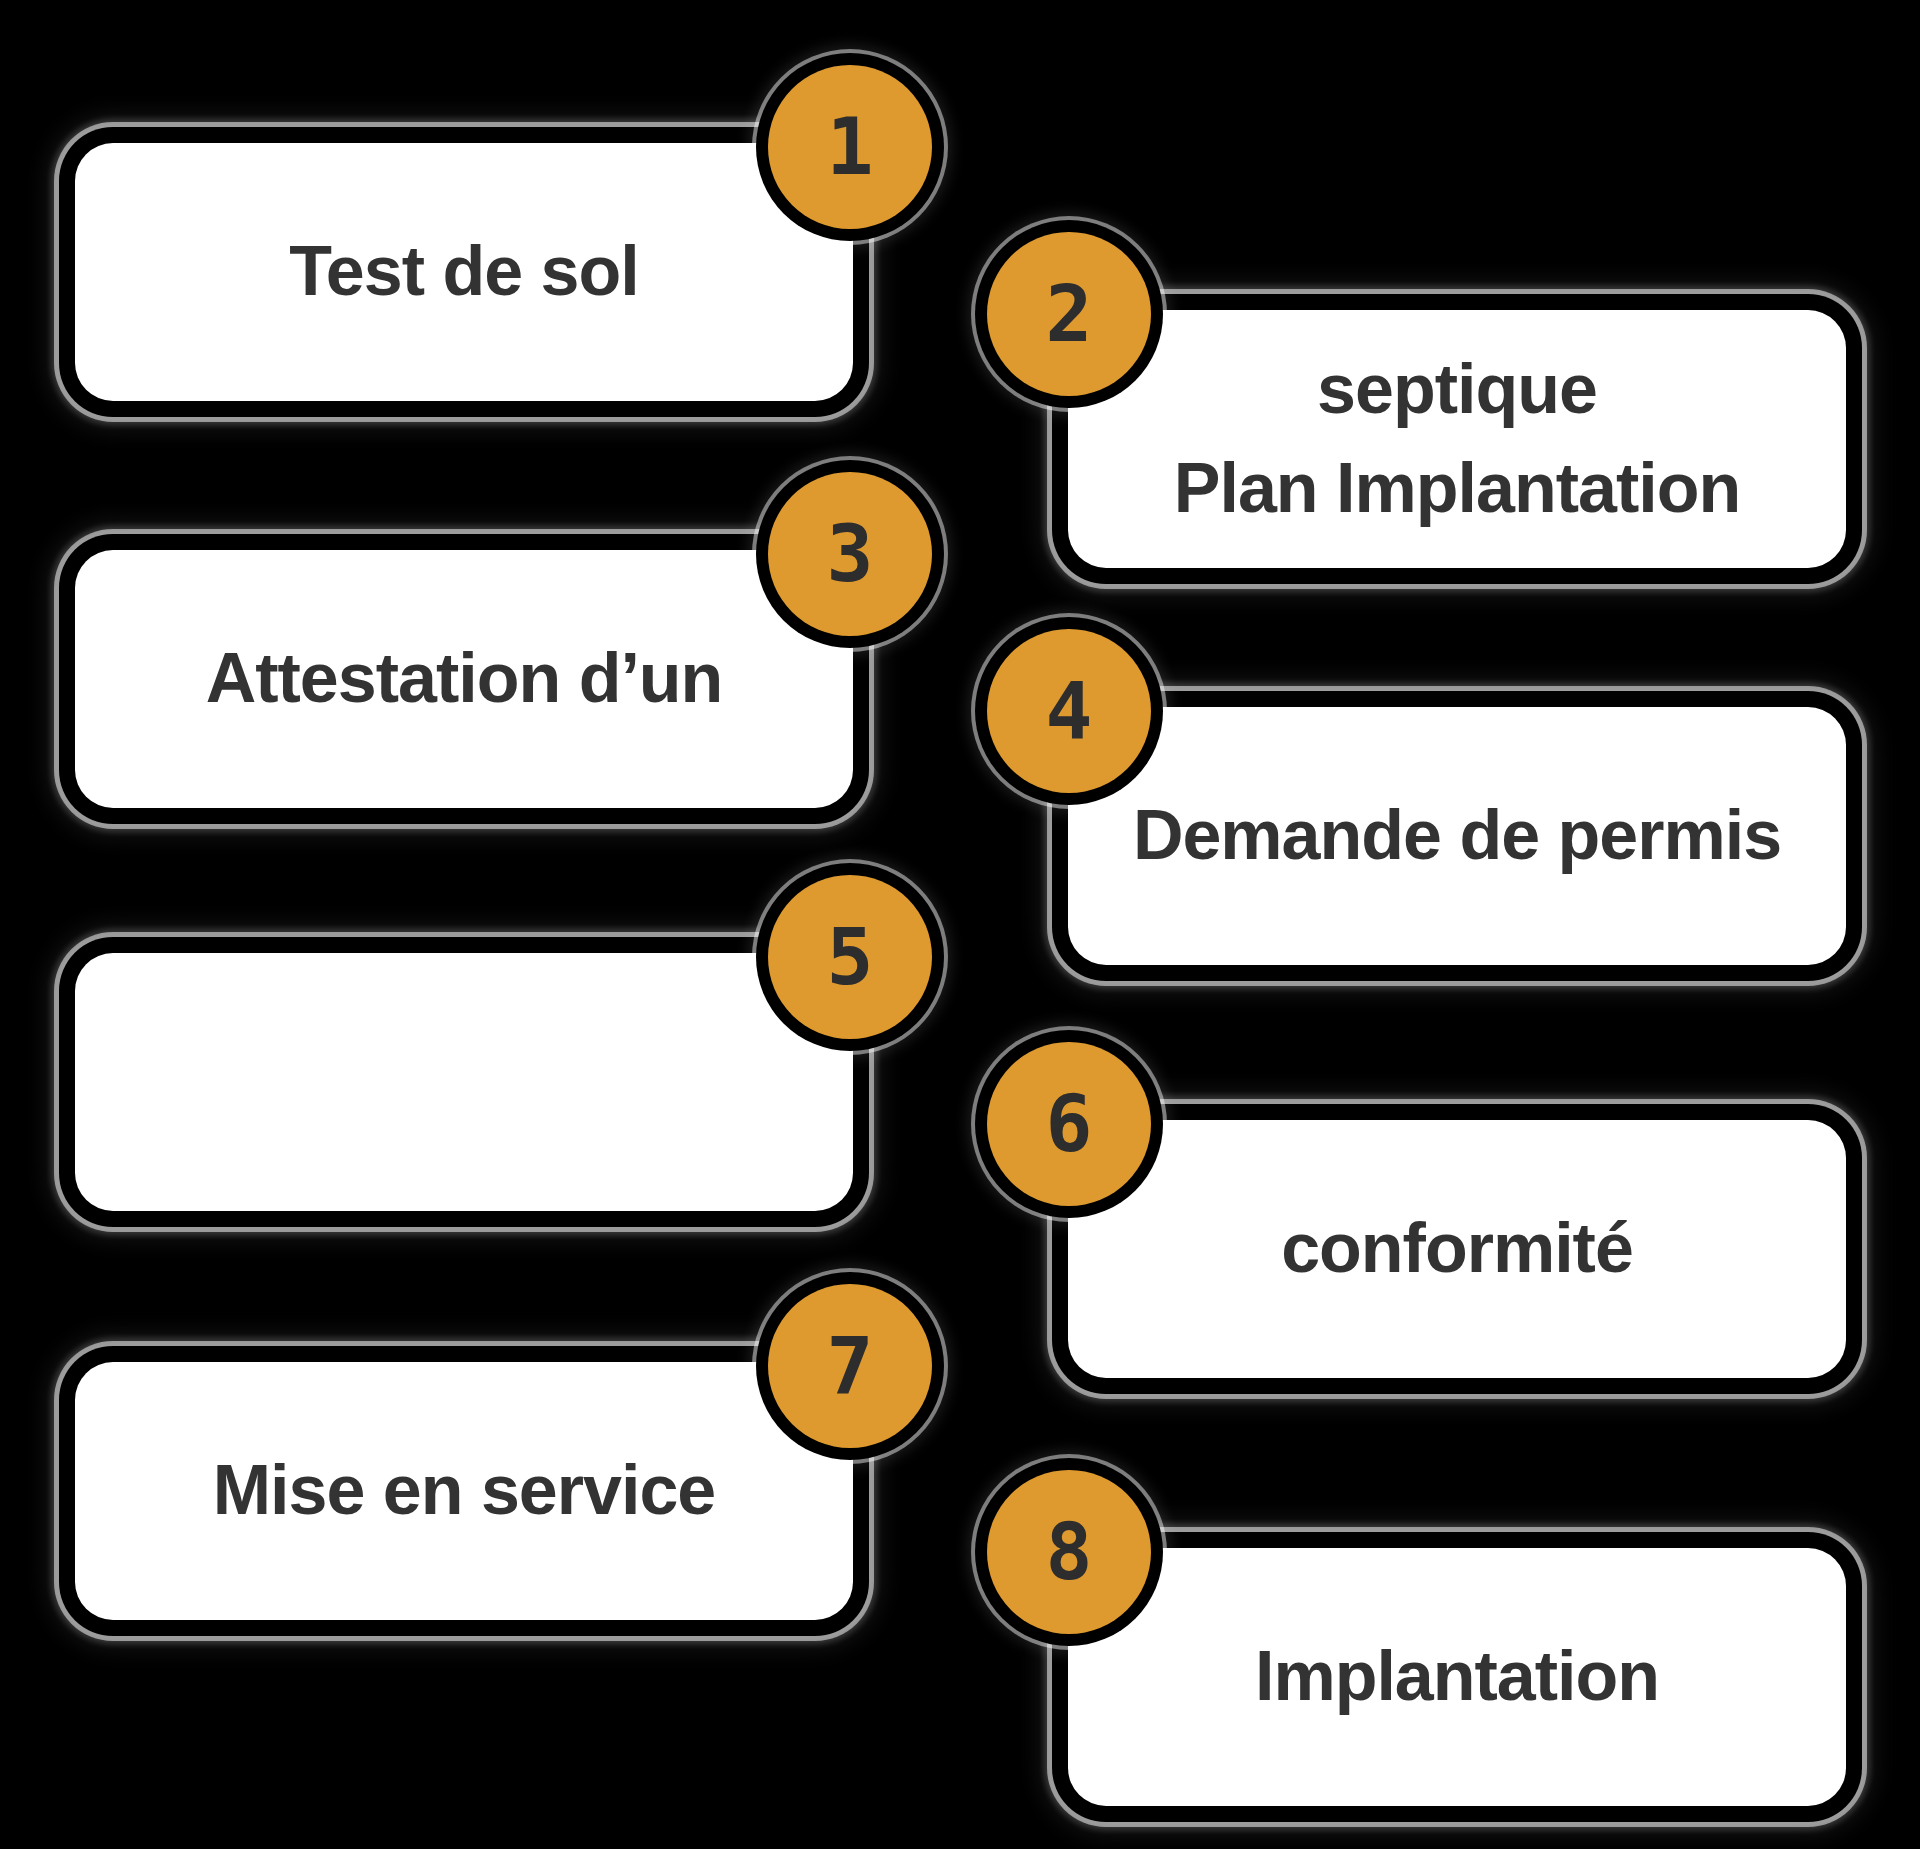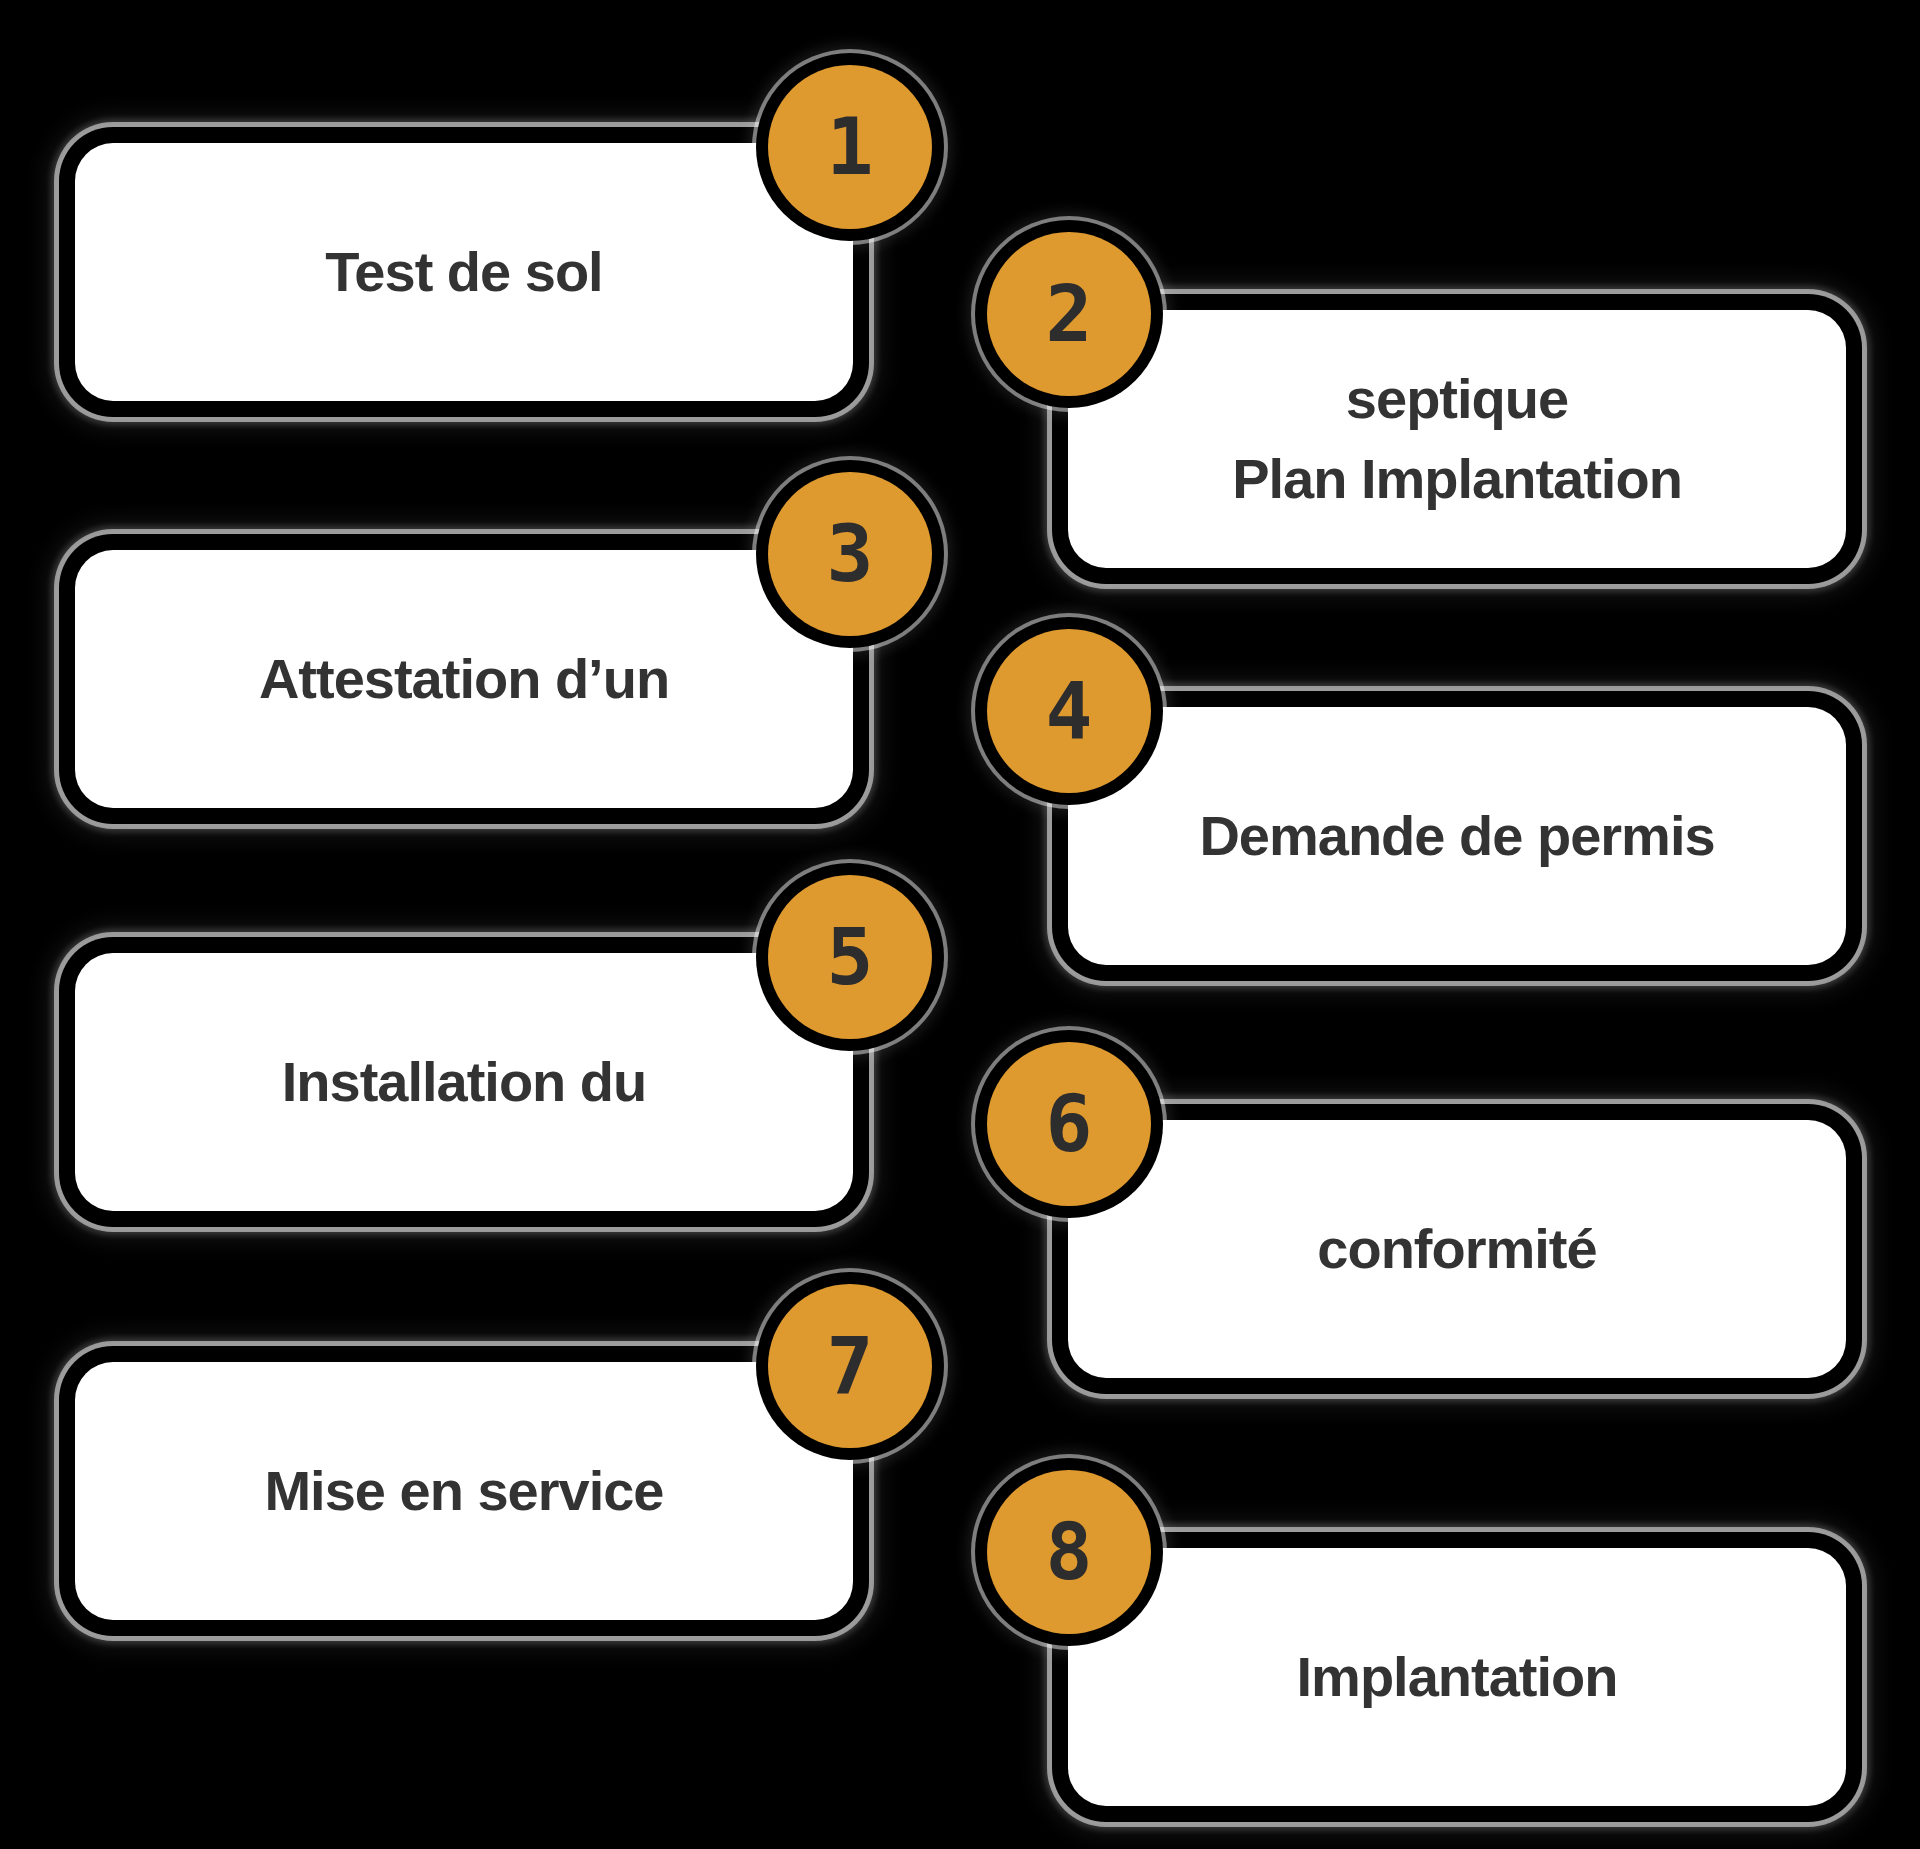--- a/index.html
+++ b/index.html
@@ -32,21 +32,21 @@
       0 0 0 16px #000,
       0 0 0 21px rgba(255,255,255,0.50),
       0 0 6px 24px rgba(255,255,255,0.18),
       0 0 22px 30px rgba(255,255,255,0.07);
   }
   .label{
     position:absolute;inset:0;
     display:flex;flex-direction:column;
     align-items:center;justify-content:center;
     color:var(--label);
-    font-size:56px;font-weight:bold;
+    font-size:70px;font-weight:bold;
     letter-spacing:-1px;
     line-height:1.42;
     text-align:center;
     padding:0 18px;
     white-space:nowrap;
   }
   .badge{
     position:absolute;
     width:164px;height:164px;
     border-radius:50%;
@@ -116,21 +116,20 @@
       <div class="label">
         <span class="line">Demande de permis</span>
       </div>
     </section>
 
     <section class="card step-5 col-left">
       <div class="badge">
         <span class="num">5</span>
       </div>
       <div class="label">
-        <span class="line">Installation du</span>
       </div>
     </section>
 
     <section class="card step-6 col-right">
       <div class="badge">
         <span class="num">6</span>
       </div>
       <div class="label">
         <span class="line">conformité</span>
       </div>

